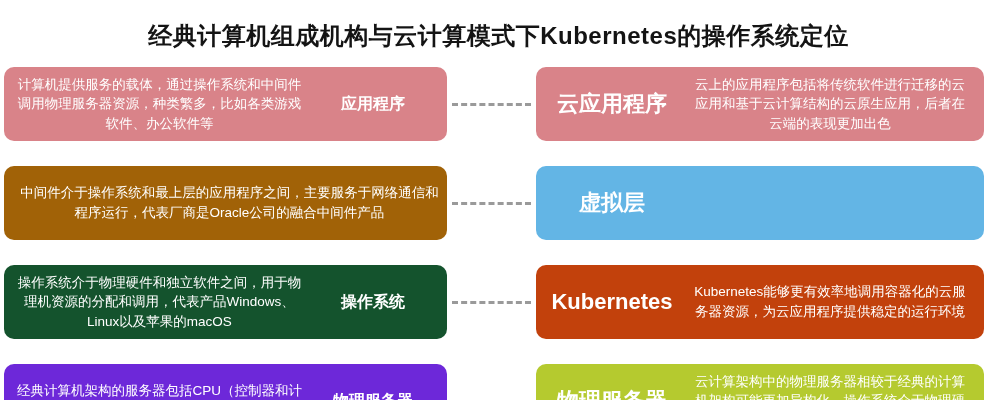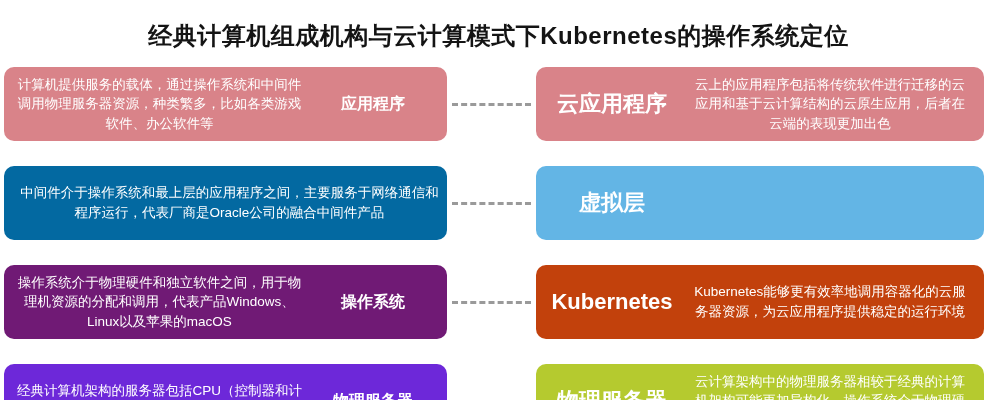--- a/index.html
+++ b/index.html
@@ -83,31 +83,31 @@
         <div class="label">应用程序</div>
       </div>
       <div class="connector"></div>
       <div class="block right" style="background-color: rgb(217, 131, 137);">
         <div class="label">云应用程序</div>
         <div class="desc">云上的应用程序包括将传统软件进行迁移的云应用和基于云计算结构的云原生应用，后者在云端的表现更加出色</div>
       </div>
     </div>
 
     <div class="row">
-      <div class="block left" style="background-color: #0369a1;">
+      <div class="block left" style="background-color: #a16207;">
         <div class="desc">中间件介于操作系统和最上层的应用程序之间，主要服务于网络通信和程序运行，代表厂商是Oracle公司的融合中间件产品</div>
       </div>
       <div class="connector"></div>
       <div class="block right" style="background-color: rgb(99, 181, 229);">
         <div class="label">虚拟层</div>
       </div>
     </div>
 
     <div class="row">
-      <div class="block left" style="background-color: #701a75;">
+      <div class="block left" style="background-color: #14532d;">
         <div class="desc">操作系统介于物理硬件和独立软件之间，用于物理机资源的分配和调用，代表产品Windows、Linux以及苹果的macOS</div>
         <div class="label">操作系统</div>
       </div>
       <div class="connector"></div>
       <div class="block right" style="background-color: #c2410c;">
         <div class="label">Kubernetes</div>
         <div class="desc">Kubernetes能够更有效率地调用容器化的云服务器资源，为云应用程序提供稳定的运行环境</div>
       </div>
     </div>
 

